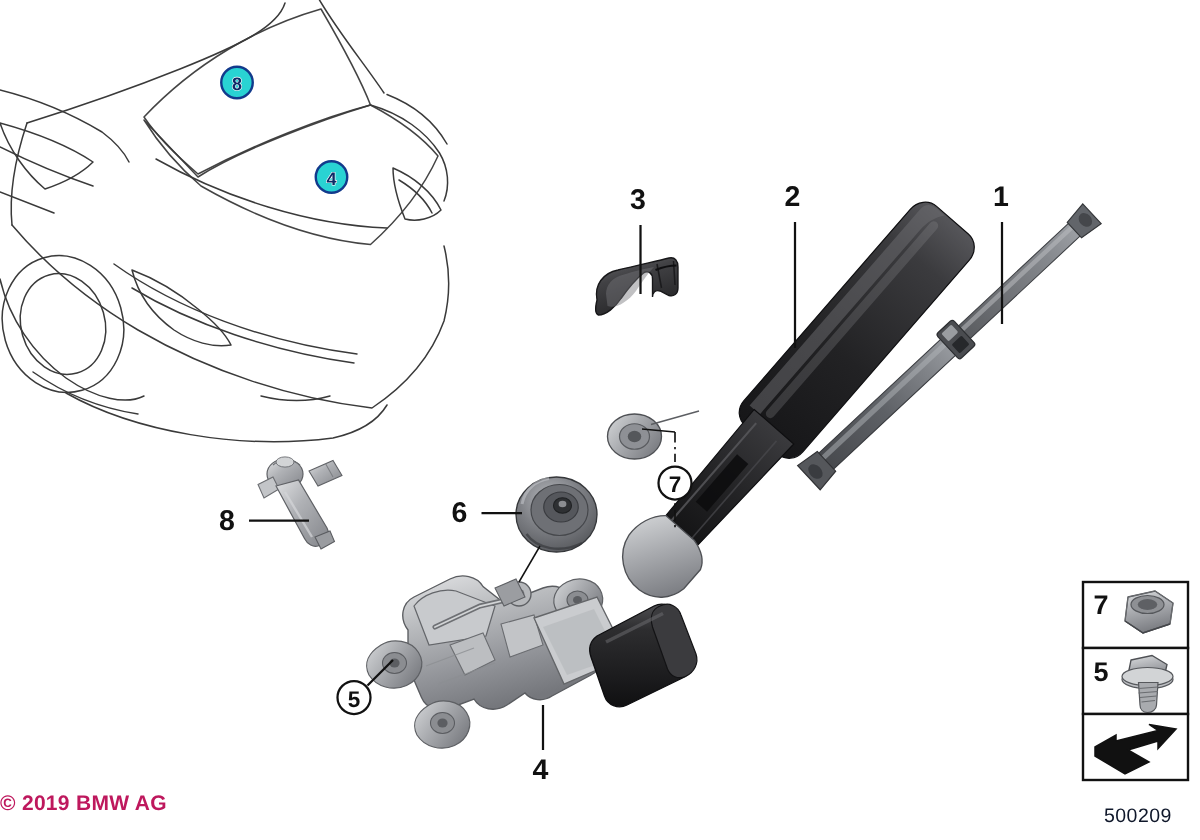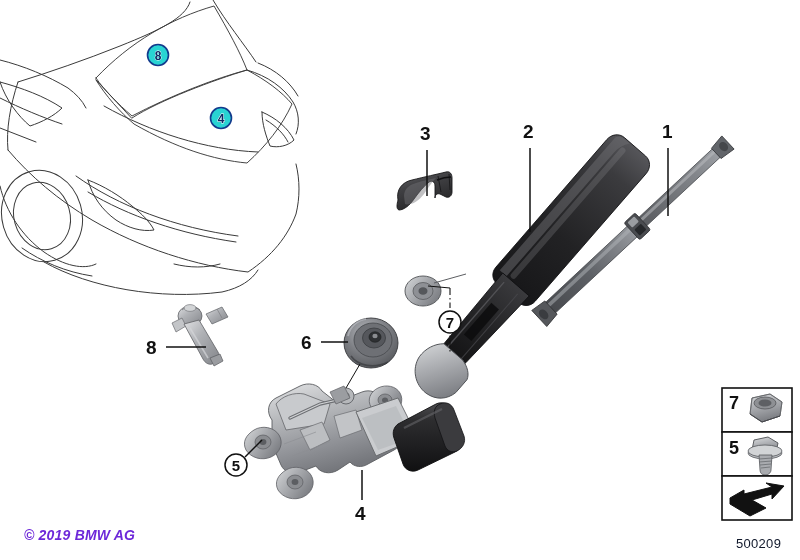--- a/index.html
+++ b/index.html
@@ -10,22 +10,22 @@
     color:#000;
     -webkit-font-smoothing:antialiased;
   }
   #stage{position:absolute;left:0;top:0;width:800px;height:560px;}
   svg.layer{position:absolute;left:0;top:0;width:800px;height:560px;overflow:visible;}
   .lbl{
     position:absolute;font-weight:bold;font-size:19px;line-height:19px;
     color:#111;font-family:"Liberation Sans", sans-serif;
   }
   .copyright{
-    position:absolute;left:24px;top:527px;font-size:14px;font-weight:bold;
-    letter-spacing:.2px;color:#6d28d9;font-style:italic;
+    position:absolute;left:0;top:527px;font-size:14px;font-weight:bold;
+    letter-spacing:.2px;color:#be185d;
   }
   .diagnum{
     position:absolute;left:736px;top:536px;font-size:13px;color:#0f172a;
     letter-spacing:.3px;
   }
   .legend-num{
     position:absolute;font-weight:bold;font-size:18px;color:#111;
   }
 </style>
 </head>

